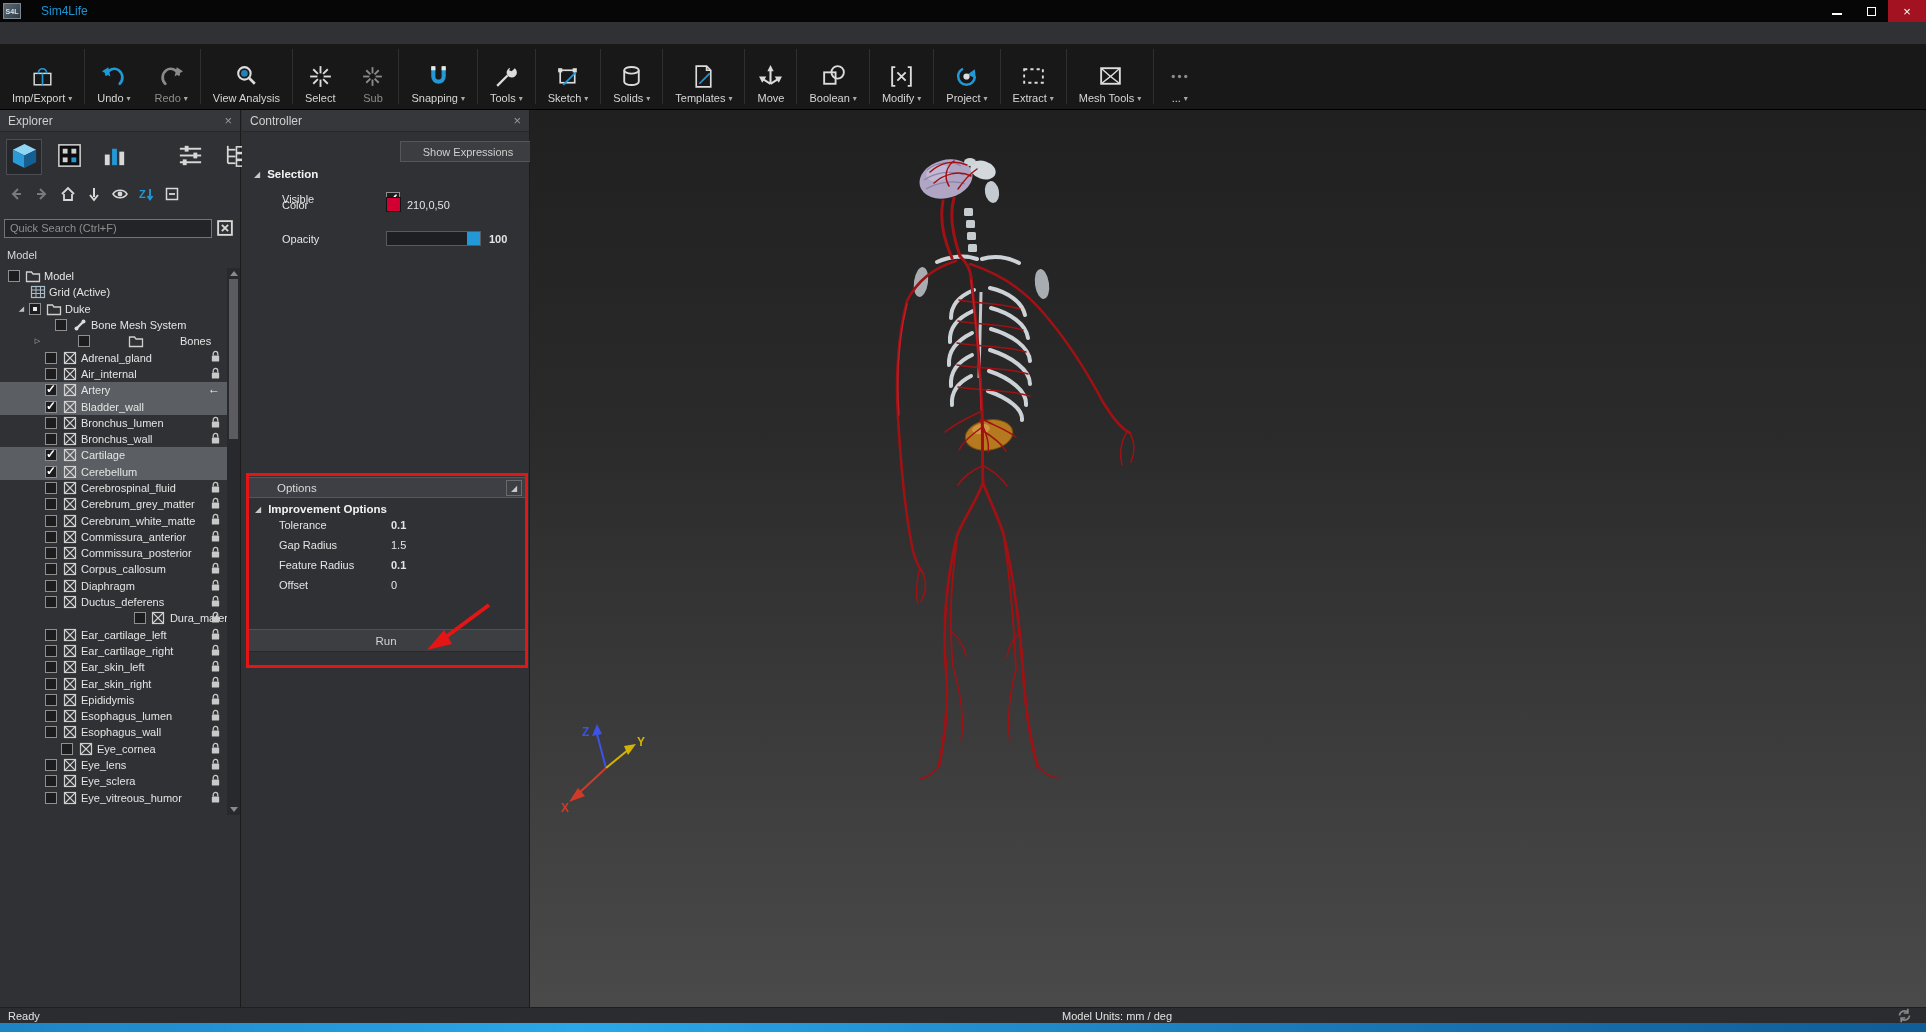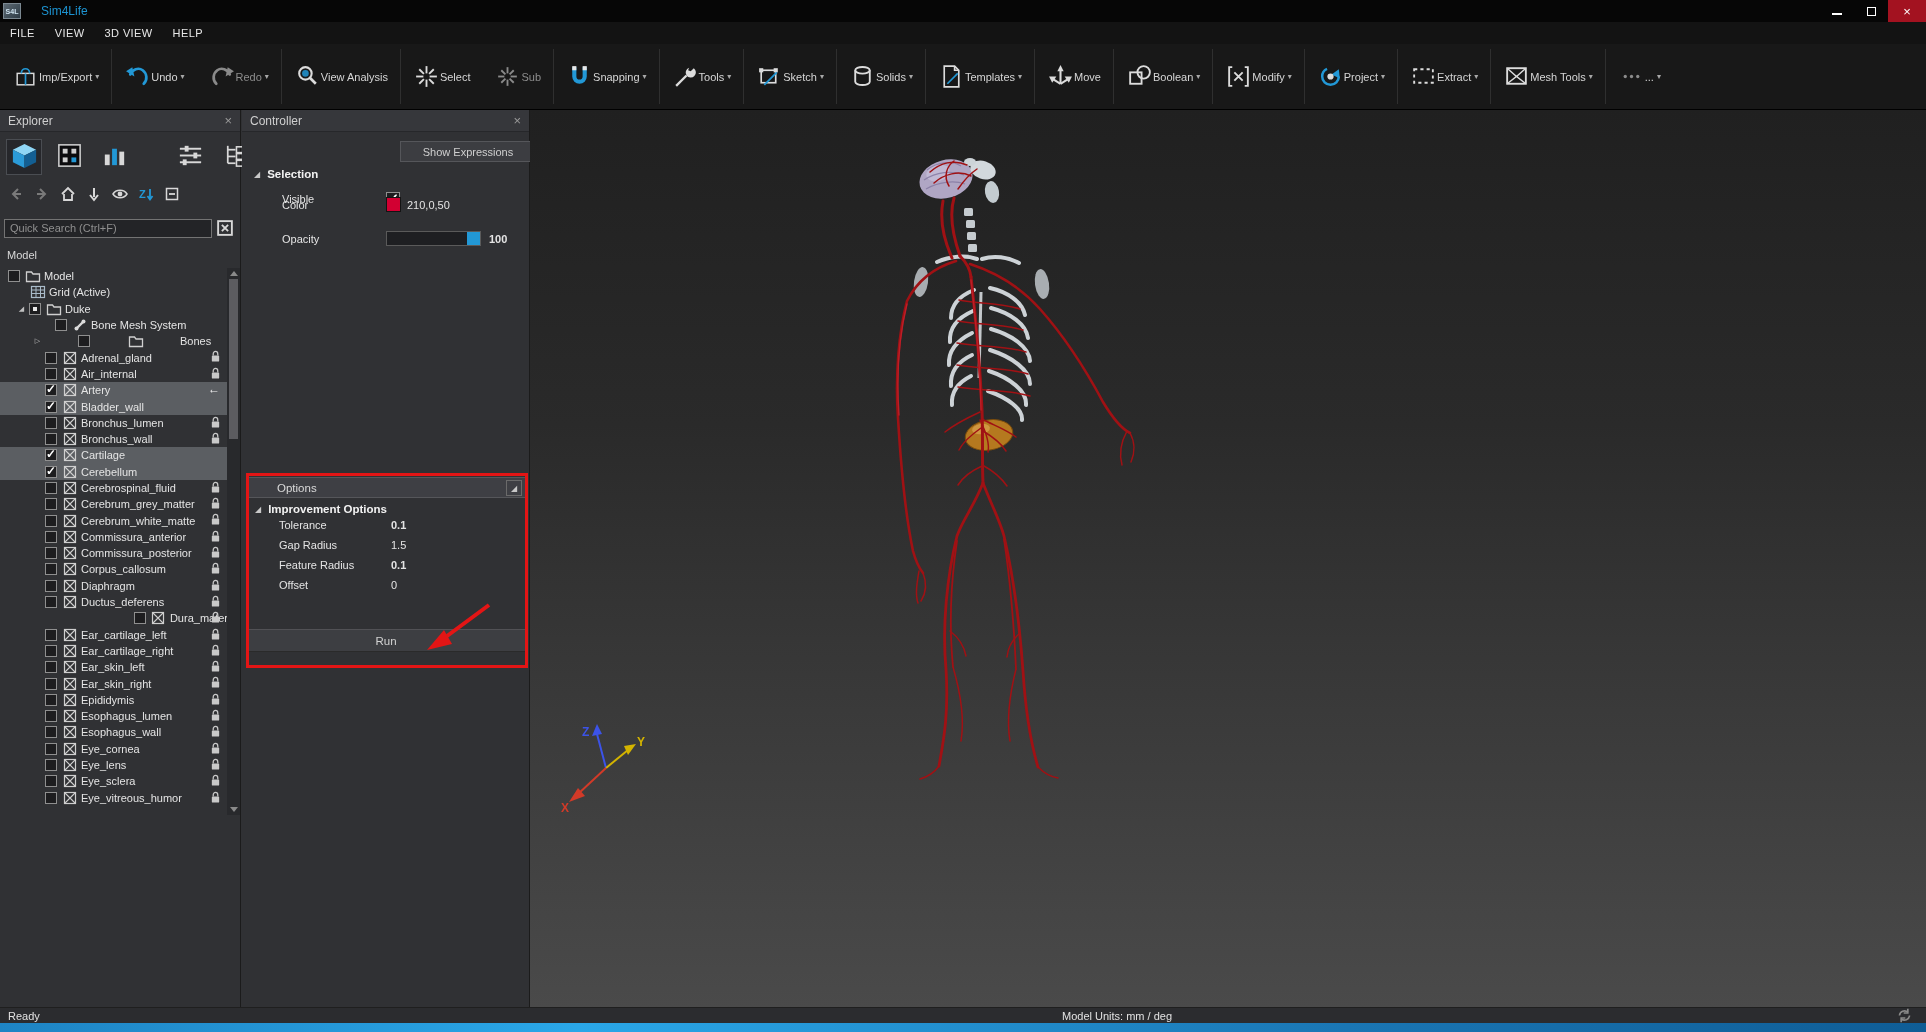--- a/index.html
+++ b/index.html
@@ -16,21 +16,21 @@
 .min-glyph{width:10px;height:2px;background:#fff;margin-top:6px}
 .max-glyph{width:9px;height:9px;border:1px solid #fff}
 
 
 .menubar{position:absolute;left:0;top:22px;right:0;height:22px;background:#131313;display:flex;align-items:center;z-index:10}
 .menu-item{padding:0 10px;font-size:11px;color:#e8e8e8;letter-spacing:.4px}
 
 
 .toolbar{position:absolute;left:0;top:44px;right:0;height:66px;background:#181818;border-bottom:1px solid #000;display:flex;align-items:stretch;z-index:10}
 .tb-sep{width:1px;background:#2f2f2f;margin:5px 0}
-.tb-item{display:flex;align-items:center;justify-content:flex-end;padding:5px 12px 5px}
+.tb-item{display:flex;flex-direction:column;align-items:center;justify-content:flex-end;padding:5px 12px 5px}
 .tb-icon{height:32px;display:flex;align-items:center;justify-content:center}
 .tb-icon svg{width:27px;height:27px}
 .tb-label{font-size:11px;color:#d6d6d6;display:flex;gap:3px;align-items:center;white-space:nowrap}
 .tb-item.disabled .tb-label{color:#8d8d8d}
 .chev{font-size:8px;color:#a8a8a8}
 
 
 .panel{position:absolute;top:110px;height:897px;background:#303134}
 .explorer{left:0;width:241px;border-right:1px solid #1b1b1b}
 .controller{left:242px;width:288px;border-right:1px solid #1b1b1b}
@@ -119,26 +119,20 @@
         </div>
       <div class="win-btn">
           <span class="max-glyph"></span>
         </div>
       <div class="win-btn close">
           <span>×</span>
         </div>
     </div>
   </div>
 
-  <div class="menubar">
-      <div class="menu-item">FILE</div>
-      <div class="menu-item">VIEW</div>
-      <div class="menu-item">3D VIEW</div>
-      <div class="menu-item">HELP</div>
-    </div>
 
   <div class="toolbar">
       <div class="tb-item">
         <div class="tb-icon">
           <svg viewBox="0 0 26 26">
             <rect x="5" y="10" width="16" height="11" fill="none" stroke="#dcdcdc" stroke-width="1.4"></rect>
             <path d="M9 10 C9 4 17 4 17 10" fill="none" stroke="#2298d6" stroke-width="1.6"></path>
             <line x1="13" y1="10" x2="13" y2="21" stroke="#2298d6" stroke-width="1.6"></line>
           </svg>
         </div>
@@ -941,21 +935,21 @@
             </svg>
           </span>
           <span class="t-label">Esophagus_wall</span>
           <span class="lock">
             <svg width="11" height="13" viewBox="0 0 12 14">
               <path d="M3.5 6 V4.2 a2.5 2.8 0 0 1 5 0 V6" fill="none" stroke="#c9c9c9" stroke-width="1.4"></path>
               <rect x="2" y="6" width="8" height="6.5" rx="1" fill="#c9c9c9"></rect>
             </svg>
           </span>
         </div>
-        <div class="tree-row" style="padding-left: 30px;">
+        <div class="tree-row" style="padding-left: 46px;">
           <span class="expander"></span>
           <span class="cb"></span>
           <span class="t-icon">
             <svg width="14" height="14" viewBox="0 0 14 14">
               <rect x="1.5" y="1.5" width="11" height="11" fill="none" stroke="#cfcfcf" stroke-width="1.2"></rect>
               <path d="M1.5 1.5 L12.5 12.5 M12.5 1.5 L1.5 12.5" stroke="#cfcfcf" stroke-width="1.1"></path>
             </svg>
           </span>
           <span class="t-label">Eye_cornea</span>
           <span class="lock">

